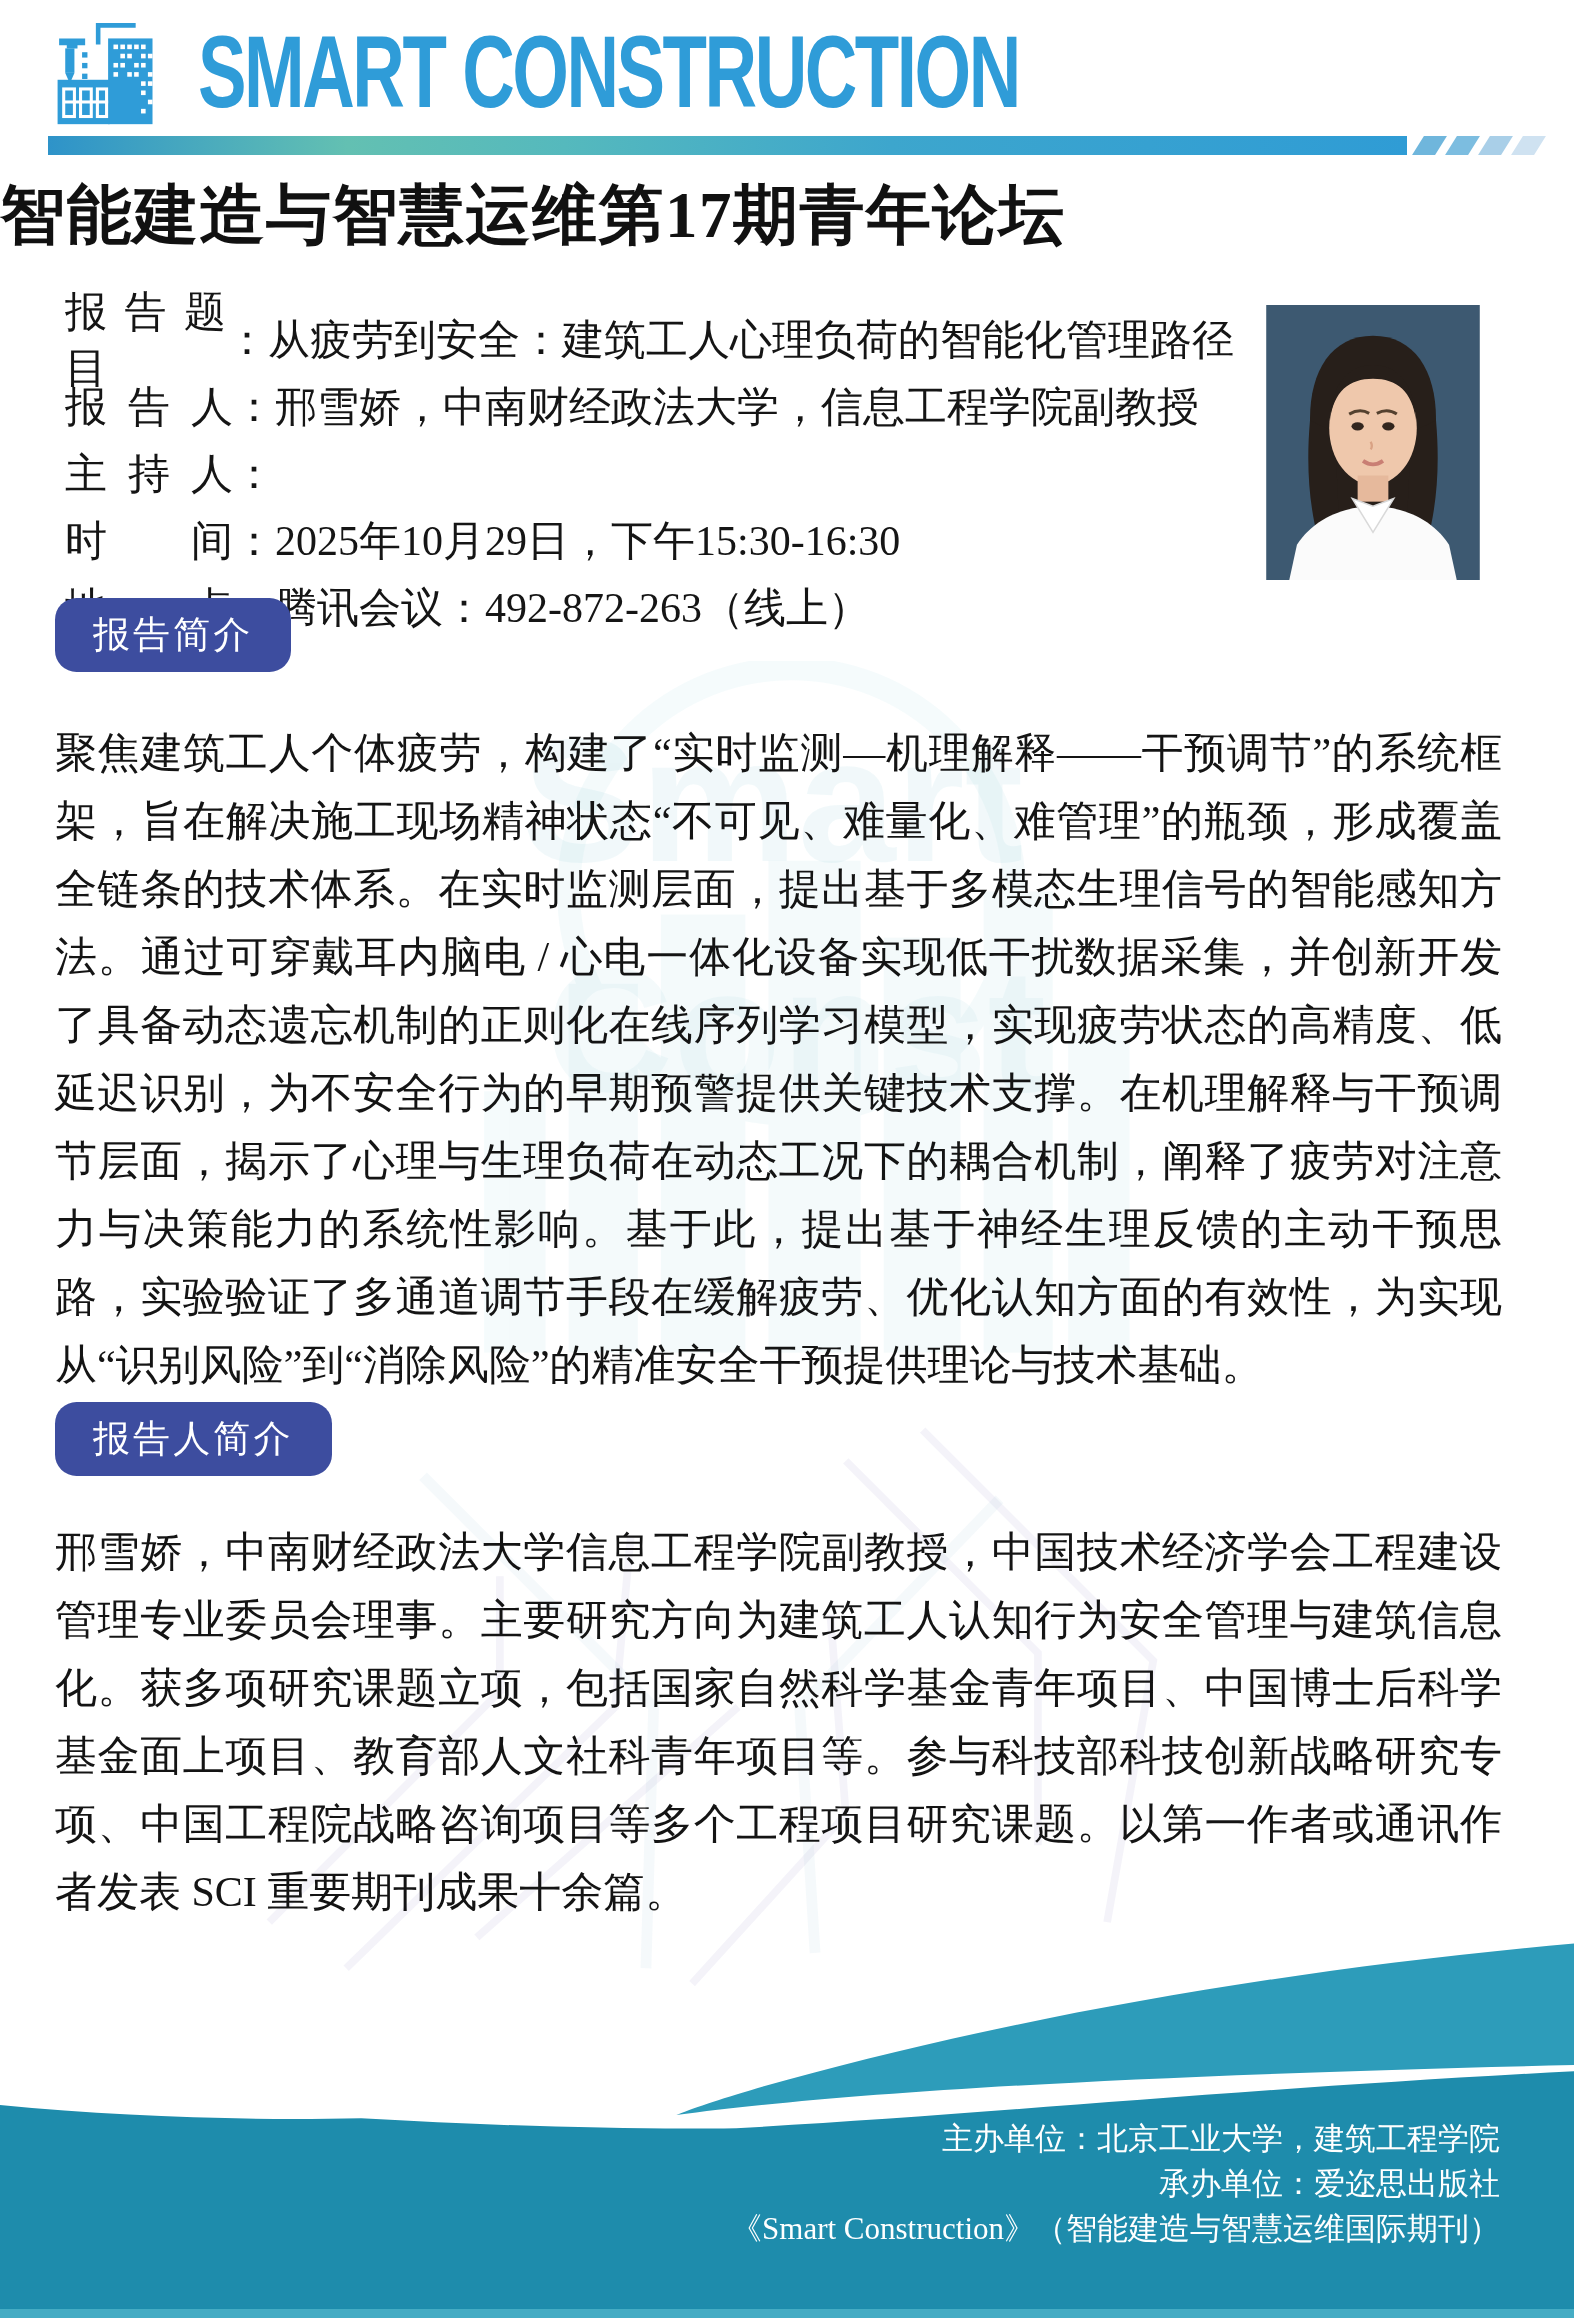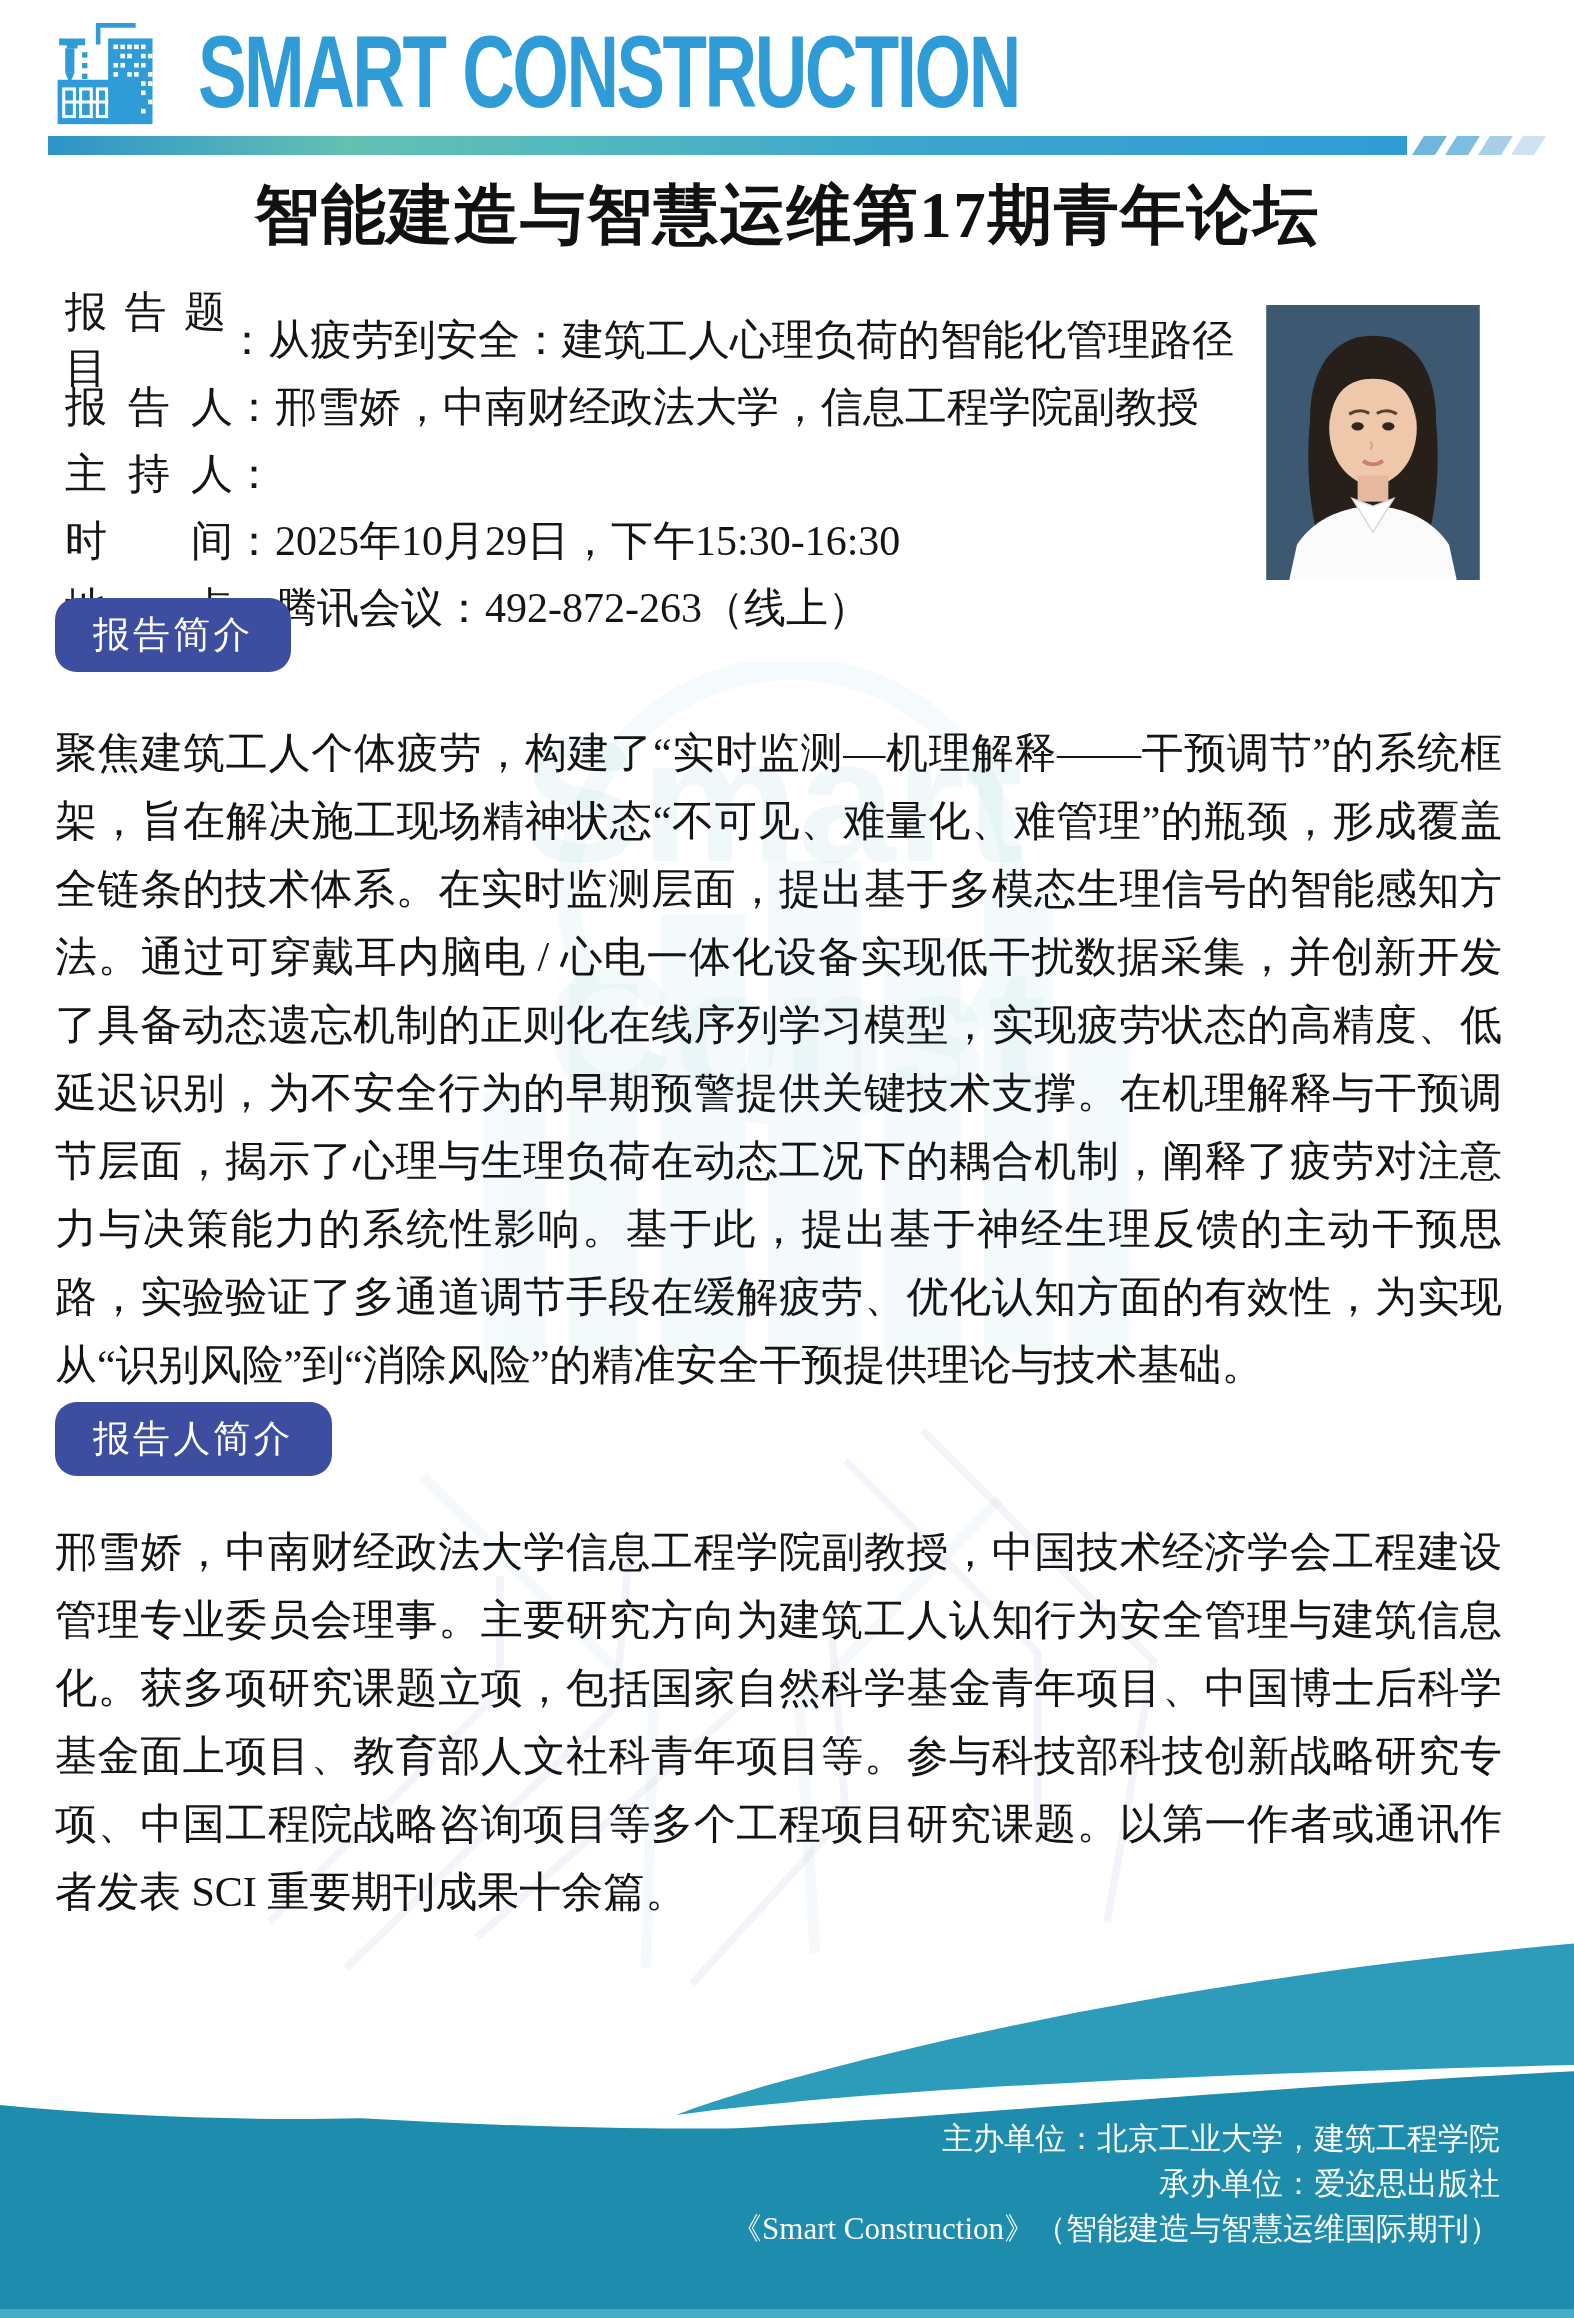--- a/index.html
+++ b/index.html
@@ -9,21 +9,21 @@
   .logo{position:absolute;left:42px;top:17px;width:146px;height:111px;}
   .brand{position:absolute;left:198px;top:14px;font-family:"Liberation Sans","DejaVu Sans",sans-serif;
          font-weight:800;font-size:91px;letter-spacing:-3.1px;color:var(--accent);
          transform:scale(0.80,1.12);transform-origin:left top;white-space:nowrap;}
   .bar{position:absolute;left:48px;top:136px;width:1359px;height:19px;
        background:linear-gradient(90deg,#2e93c9 0%,#63c0b2 22%,#55b9bd 38%,#3da6cd 62%,#2f9cd5 100%);}
   .slashes{position:absolute;top:136px;left:1418px;height:19px;display:flex;gap:10px;}
   .slashes span{display:block;width:23px;height:19px;transform:skewX(-32deg);}
   .s1{background:#6fb6dc;} .s2{background:#7cbde0;} .s3{background:#a9cfe8;} .s4{background:#cfe2f1;}
   
-  .title{position:absolute;left:0;top:171px;width:100%;text-align:center;font-size:65px;
+  .title{position:absolute;left:0;top:171px;width:100%;font-size:65px;
          font-weight:700;color:#111;letter-spacing:1.5px;white-space:nowrap;}
   
   .info{position:absolute;left:65px;top:306px;width:1169px;}
   .info-row{display:flex;align-items:center;height:67px;font-size:42px;color:#151515;}
   .lbl-t{display:inline-block;width:168px;text-align:justify;text-align-last:justify;}
   .colon{display:inline-block;}
   .val{flex:1;white-space:nowrap;}
   
   .photo{position:absolute;left:1266px;top:305px;width:214px;height:275px;}
   

